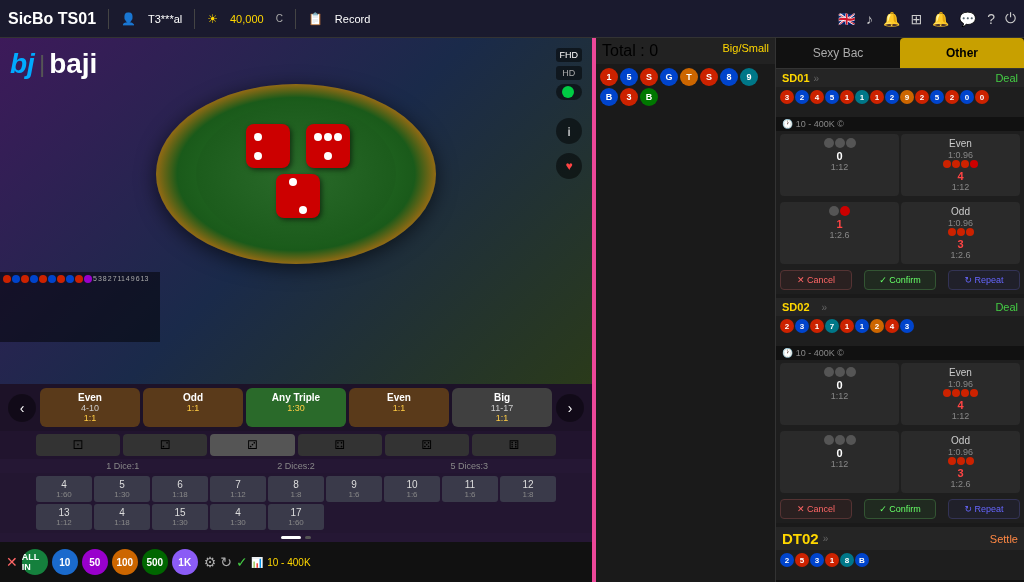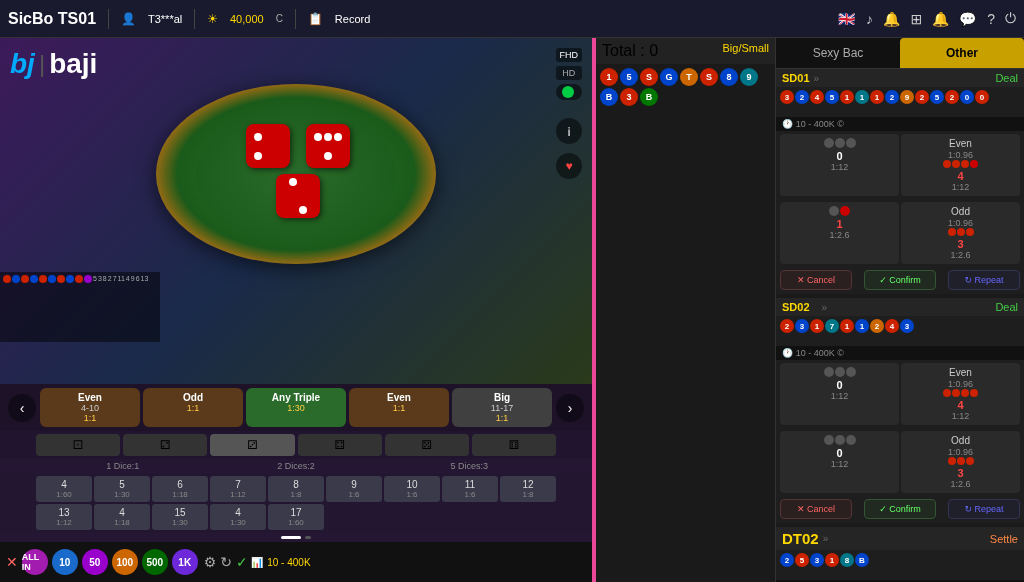--- a/index.html
+++ b/index.html
@@ -342,26 +342,26 @@
         </div>
     </div>
 
     <div style="display:flex;justify-content:center;gap:4px;padding:3px;background:rgba(0,0,0,0.1)">
       <div style="width:20px;height:3px;background:#fff;border-radius:2px"></div>
       <div style="width:6px;height:3px;background:#555;border-radius:2px"></div>
     </div>
 
     <div class="bottom-controls">
       <span style="color:#ff6666;font-size:14px;cursor:pointer;">✕</span>
-      <div style="background:#a21caf;border-radius:50%;width:26px;height:26px;display:flex;align-items:center;justify-content:center;cursor:pointer;color:#fff;font-size:9px;font-weight:bold">ALL IN</div>
+      <div style="background:#15803d;border-radius:50%;width:26px;height:26px;display:flex;align-items:center;justify-content:center;cursor:pointer;color:#fff;font-size:9px;font-weight:bold">ALL IN</div>
       <div style="background:#1a6acc;border-radius:50%;width:26px;height:26px;display:flex;align-items:center;justify-content:center;cursor:pointer;color:#fff;font-size:10px;font-weight:bold">10</div>
       <div style="background:#9900cc;border-radius:50%;width:26px;height:26px;display:flex;align-items:center;justify-content:center;cursor:pointer;color:#fff;font-size:10px;font-weight:bold">50</div>
       <div style="background:#cc6600;border-radius:50%;width:26px;height:26px;display:flex;align-items:center;justify-content:center;cursor:pointer;color:#fff;font-size:10px;font-weight:bold">100</div>
       <div style="background:#006600;border-radius:50%;width:26px;height:26px;display:flex;align-items:center;justify-content:center;cursor:pointer;color:#fff;font-size:10px;font-weight:bold">500</div>
-      <div style="background:#6d28d9;border-radius:50%;width:26px;height:26px;display:flex;align-items:center;justify-content:center;cursor:pointer;color:#fff;font-size:10px;font-weight:bold">1K</div>
+      <div style="background:#8b5cf6;border-radius:50%;width:26px;height:26px;display:flex;align-items:center;justify-content:center;cursor:pointer;color:#fff;font-size:10px;font-weight:bold">1K</div>
       <span style="color:#aaa;font-size:14px;cursor:pointer;margin-left:2px">⚙</span>
       <span style="color:#aaa;font-size:14px;cursor:pointer">↻</span>
       <span style="color:#44cc44;font-size:14px;cursor:pointer">✓</span>
       <div class="bet-range">
         <span>📊</span>
         <span>10 - 400K</span>
       </div>
     </div>
   </div>
 

